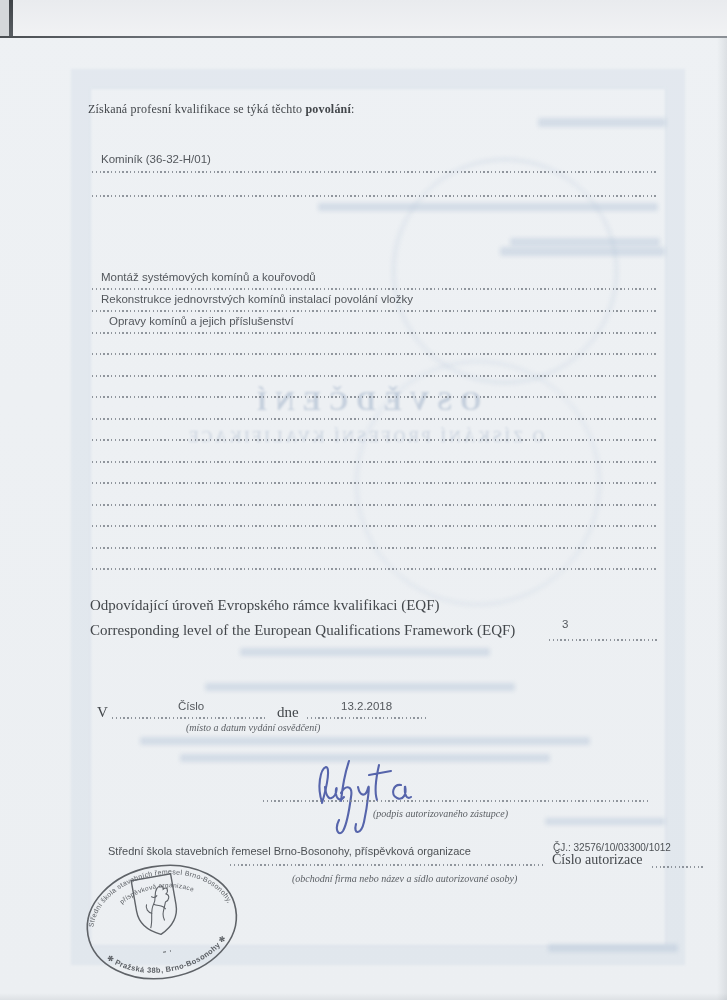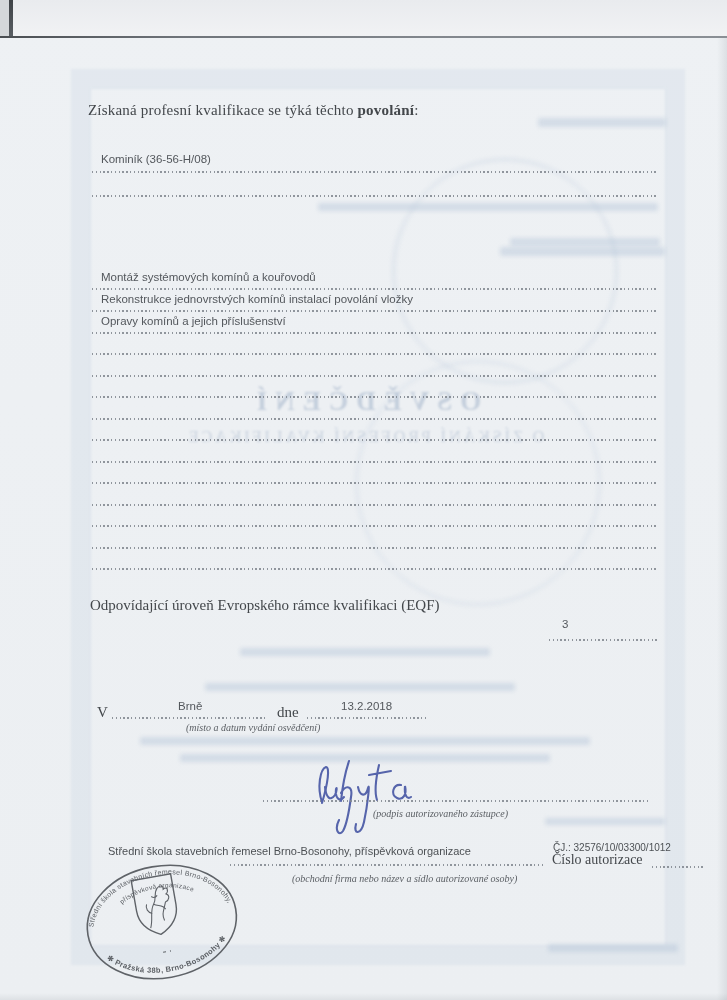--- a/index.html
+++ b/index.html
@@ -22,21 +22,21 @@
     filter:blur(1.3px); box-sizing:border-box;}
   .bleed-circle{border-radius:50%; border:3px double rgba(178,195,218,0.45); filter:blur(2px);}
   .bc1{left:392px;top:158px;width:220px;height:220px;}
   .bc2{left:355px;top:360px;width:240px;height:240px;border-color:rgba(178,195,218,0.35);}
   .bleed-strip{background:rgba(176,192,214,0.42); filter:blur(2px); border-radius:2px;}
   .bleed-mirror{left:105px;top:388px;width:520px;text-align:center;transform:scaleX(-1);
     color:rgba(158,175,200,0.50); filter:blur(1px); line-height:1;}
   .bm1{font-size:27px;font-weight:bold;letter-spacing:8px;}
   .bm2{font-size:16px;letter-spacing:3px;margin-top:14px;color:rgba(158,175,200,0.45);}
   
-  .h{font-size:15px;color:#43474b;letter-spacing:0.2px;white-space:nowrap;}
+  .h{font-size:12px;color:#43474b;letter-spacing:0.2px;white-space:nowrap;}
   .h b{font-weight:bold;}
   .serif{font-size:15px;color:#43474b;white-space:nowrap;}
   .val{font-family:"Liberation Sans",sans-serif;font-size:11.5px;color:#53575c;white-space:nowrap;}
   .small-val{font-family:"Liberation Sans",sans-serif;font-size:11px;color:#4c5054;white-space:nowrap;}
   .cap{font-size:10px;font-style:italic;color:#5a5e63;white-space:nowrap;}
   .dot{height:2px;background-image:repeating-linear-gradient(90deg,#7f858d 0 1.4px,transparent 1.4px 3.8px);opacity:.85;}
   .z{z-index:5;}
 </style>
 </head>
 <body>
@@ -62,50 +62,51 @@
   <div class="abs bleed-strip" style="left:510px;top:238px;width:150px;height:8px"></div>
   <div class="abs bleed-strip" style="left:500px;top:247px;width:165px;height:9px"></div>
   <div class="abs bleed-strip" style="left:240px;top:648px;width:250px;height:8px"></div>
   <div class="abs bleed-strip" style="left:205px;top:683px;width:310px;height:8px"></div>
   <div class="abs bleed-strip" style="left:140px;top:737px;width:450px;height:8px"></div>
   <div class="abs bleed-strip" style="left:180px;top:754px;width:370px;height:8px"></div>
   <div class="abs bleed-strip" style="left:545px;top:818px;width:120px;height:7px"></div>
   <div class="abs bleed-strip" style="left:548px;top:944px;width:130px;height:8px"></div>
 
   <div class="abs h z" style="left:88px;top:102px"><span>Získaná profesní kvalifikace se týká těchto </span><b>povolání</b><span>:</span></div>
-  <div class="abs val z" style="left:101px;top:153px">Kominík (36-56-H/08)</div>
+  <div class="abs val z" style="left:101px;top:153px">Kominík (36-32-H/01)</div>
   <div class="abs dot z" style="left:92px;top:171px;width:566px"></div>
   <div class="abs dot z" style="left:92px;top:195px;width:566px"></div>
 
 
   <div class="abs val z" style="left:101px;top:271px">Montáž systémových komínů a kouřovodů</div>
   <div class="abs dot z" style="left:92px;top:288px;width:566px"></div>
   <div class="abs val z" style="left:101px;top:293px">Rekonstrukce jednovrstvých komínů instalací povolání vložky</div>
   <div class="abs dot z" style="left:92px;top:310px;width:566px"></div>
-  <div class="abs val z" style="left:101px;top:315px">Opravy komínů a jejich příslušenství</div>
+  <div class="abs val z" style="left:109px;top:315px">Opravy komínů a jejich příslušenství</div>
   <div class="abs dot z" style="left:92px;top:332px;width:566px"></div>
   <div class="abs dot z" style="left:92px;top:353px;width:566px"></div>
   <div class="abs dot z" style="left:92px;top:375px;width:566px"></div>
   <div class="abs dot z" style="left:92px;top:396px;width:566px"></div>
   <div class="abs dot z" style="left:92px;top:418px;width:566px"></div>
   <div class="abs dot z" style="left:92px;top:439px;width:566px"></div>
   <div class="abs dot z" style="left:92px;top:461px;width:566px"></div>
   <div class="abs dot z" style="left:92px;top:482px;width:566px"></div>
   <div class="abs dot z" style="left:92px;top:504px;width:566px"></div>
   <div class="abs dot z" style="left:92px;top:525px;width:566px"></div>
   <div class="abs dot z" style="left:92px;top:547px;width:566px"></div>
   <div class="abs dot z" style="left:92px;top:568px;width:566px"></div>
 
   <div class="abs serif z" style="left:90px;top:597px">Odpovídající úroveň Evropského rámce kvalifikaci (EQF)</div>
+  <div class="abs serif z" style="left:90px;top:622px">Corresponding level of the European Qualifications Framework (EQF)</div>
   <div class="abs val z" style="left:562px;top:618px">3</div>
   <div class="abs dot z" style="left:549px;top:639px;width:108px"></div>
 
   <div class="abs serif z" style="left:97px;top:704px">V</div>
   <div class="abs dot z" style="left:112px;top:717px;width:153px"></div>
-  <div class="abs val z" style="left:178px;top:700px">Brně</div>
+  <div class="abs val z" style="left:178px;top:700px">Číslo</div>
   <div class="abs serif z" style="left:277px;top:704px">dne</div>
   <div class="abs dot z" style="left:307px;top:717px;width:121px"></div>
   <div class="abs val z" style="left:341px;top:700px">13.2.2018</div>
   <div class="abs cap z" style="left:186px;top:722px">(místo a datum vydání osvědčení)</div>
 
   <svg class="abs z" style="left:313px;top:758px" width="100" height="84" viewBox="0 0 100 84">
     <g fill="none" stroke="#4656a4" stroke-width="2.1" stroke-linecap="round" opacity="0.9">
       <path d="M9,44 C4,30 7,11 13,9 C17,9 15,25 9,45"></path>
       <path d="M12,29 C13,39 17,44 22,37 C24,33 24,28 23,31 C22,39 26,45 31,39"></path>
       <path d="M36,3 C31,18 29,33 28,43 M28,35 C33,26 40,28 38,39 C36,54 34,66 30,73 C26,79 21,72 26,62"></path>

